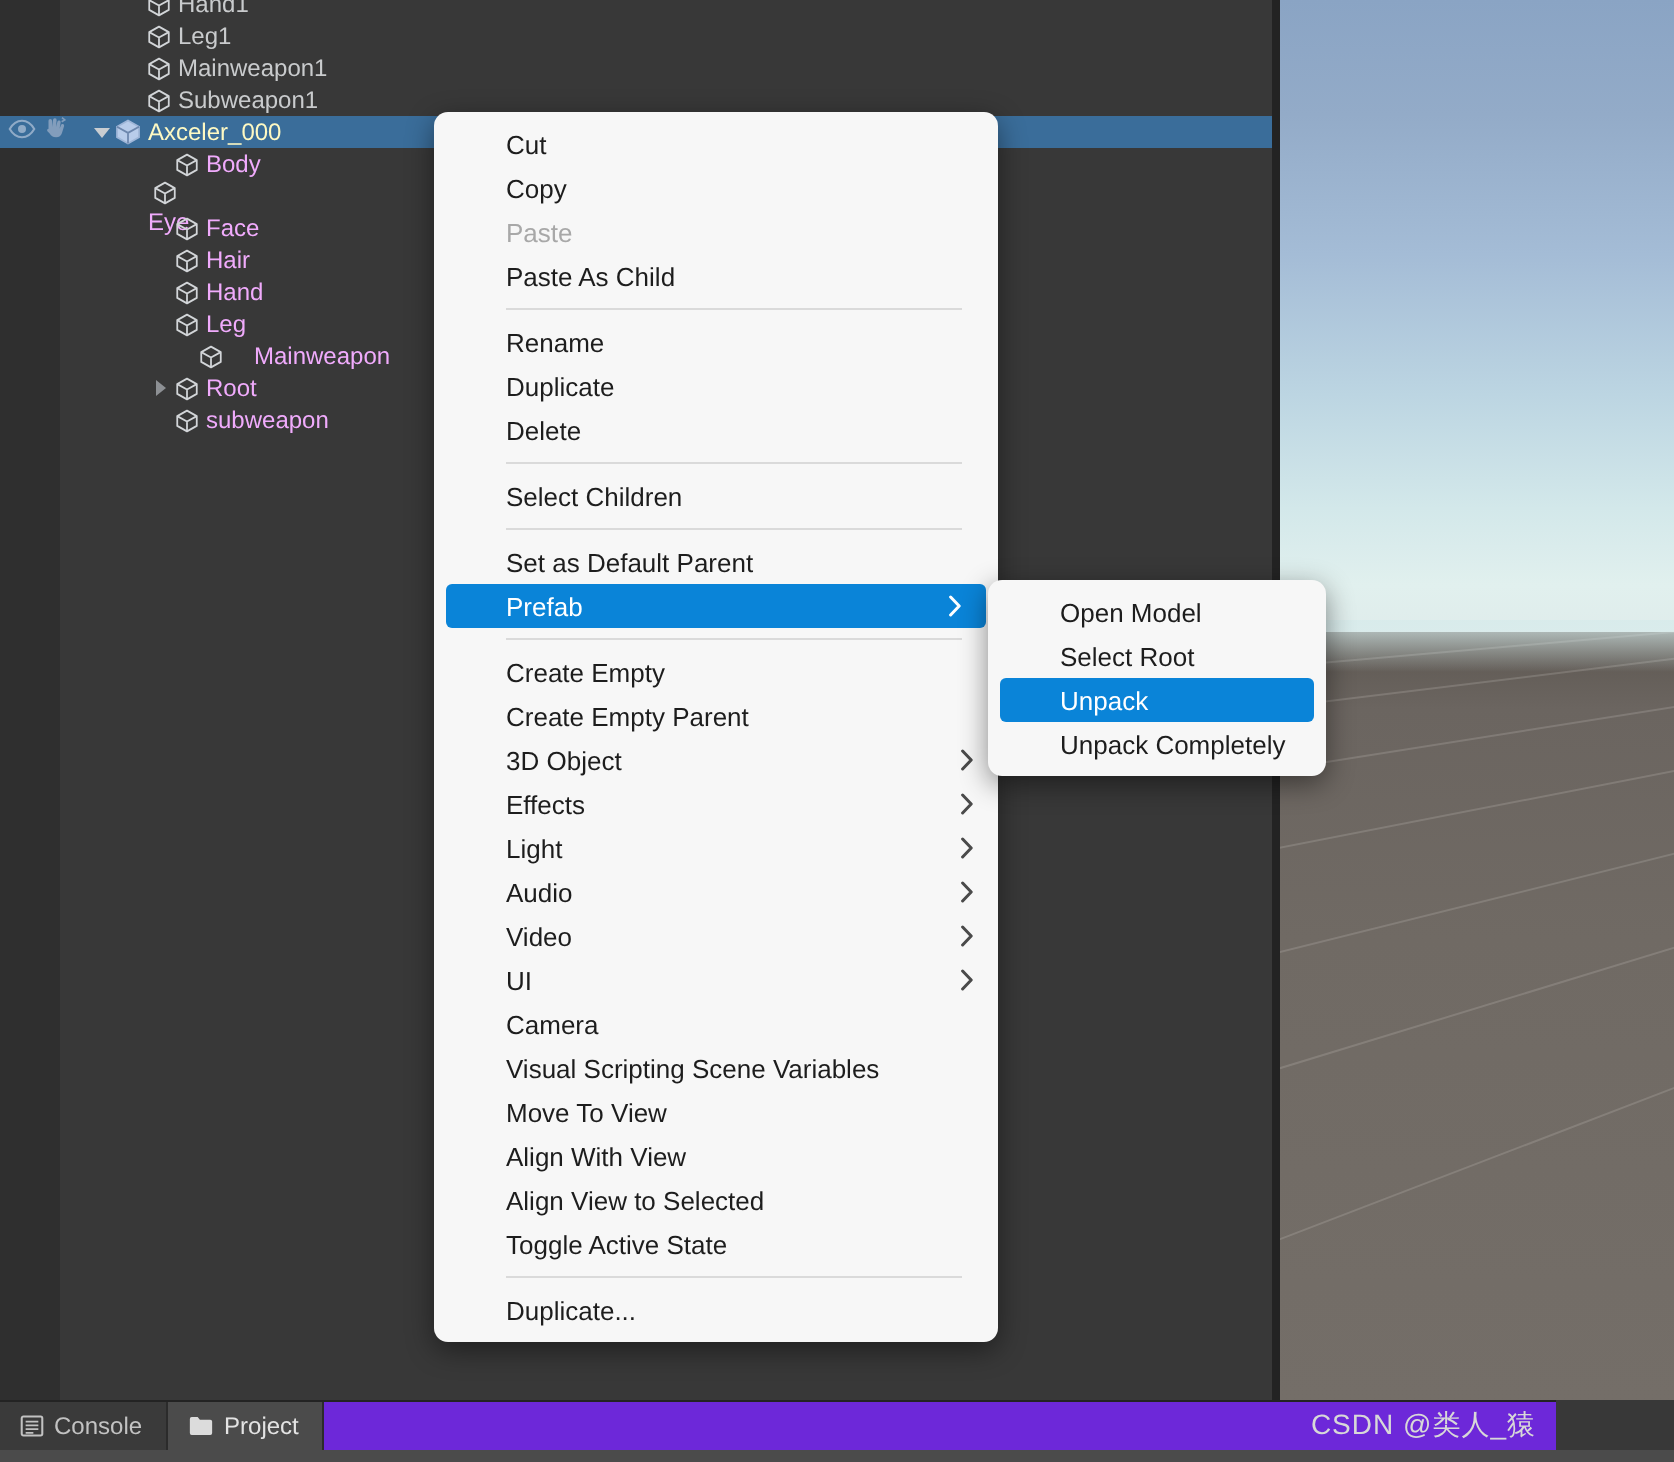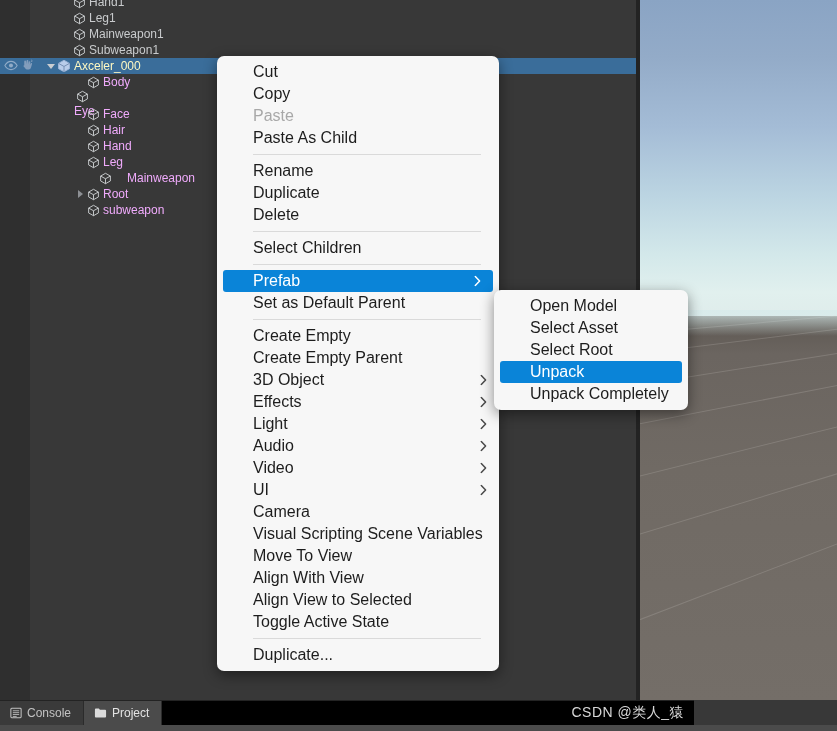--- a/index.html
+++ b/index.html
@@ -152,30 +152,30 @@
     z-index: 40;
   }
   #context-menu {
     left: 217px;
     top: 56px;
     width: 282px;
   }
   #prefab-submenu {
     left: 494px;
     top: 290px;
-    width: 194px;
+    width: 169px;
     z-index: 50;
   }
   .menu-item {
     position: relative;
     height: 22px;
     display: flex;
     align-items: center;
     padding: 0 10px 0 36px;
-    font-size: 16px;
+    font-size: 13px;
     color: #1d1d1d;
   }
   .menu-item.highlight {
     background: #0a84d8;
     color: #ffffff;
     margin: 0 6px;
     border-radius: 3px;
     padding-left: 30px;
   }
   .menu-item.disabled { color: #a8a8a8; }
@@ -189,23 +189,23 @@
     right: 12px;
     top: 50%;
     transform: translateY(-50%);
     display: flex;
   }
 
   
   .bottom-bar {
     position: absolute;
     left: 0; top: 700px;
-    width: 694px;
+    width: 778px;
     height: 31px;
-    background: #000000;
+    background: #6d28d9;
     border-top: 1px solid #232323;
   }
   .tab-strip {
     position: absolute;
     left: 0; top: 0;
     height: 24px;
     display: flex;
   }
   .tab {
     height: 24px;
@@ -467,31 +467,31 @@
         <span>Duplicate</span>
       </div>
       <div class="menu-item">
         <span>Delete</span>
       </div>
       <div class="menu-sep"></div>
       <div class="menu-item">
         <span>Select Children</span>
       </div>
       <div class="menu-sep"></div>
+      <div class="menu-item">
+        <span>Set as Default Parent</span>
+      </div>
       <div class="menu-item highlight">
         <span>Prefab</span>
         <span class="submenu-arrow">
           <svg width="7" height="11" viewBox="0 0 7 11">
             <path d="M1.3 1 5.6 5.5 1.3 10" fill="none" stroke="#ffffff" stroke-width="1.5" stroke-linecap="round" stroke-linejoin="round"></path>
           </svg>
         </span>
       </div>
-      <div class="menu-item">
-        <span>Set as Default Parent</span>
-      </div>
       <div class="menu-sep"></div>
       <div class="menu-item">
         <span>Create Empty</span>
       </div>
       <div class="menu-item">
         <span>Create Empty Parent</span>
       </div>
       <div class="menu-item">
         <span>3D Object</span>
         <span class="submenu-arrow">
@@ -560,23 +560,20 @@
       </div>
       <div class="menu-sep"></div>
       <div class="menu-item">
         <span>Duplicate...</span>
       </div>
     </div>
 
   <div class="ctx-menu" id="prefab-submenu">
       <div class="menu-item">
         <span>Open Model</span>
-      </div>
-      <div class="menu-item">
-        <span>Select Asset</span>
       </div>
       <div class="menu-item">
         <span>Select Root</span>
       </div>
       <div class="menu-item highlight">
         <span>Unpack</span>
       </div>
       <div class="menu-item">
         <span>Unpack Completely</span>
       </div>

